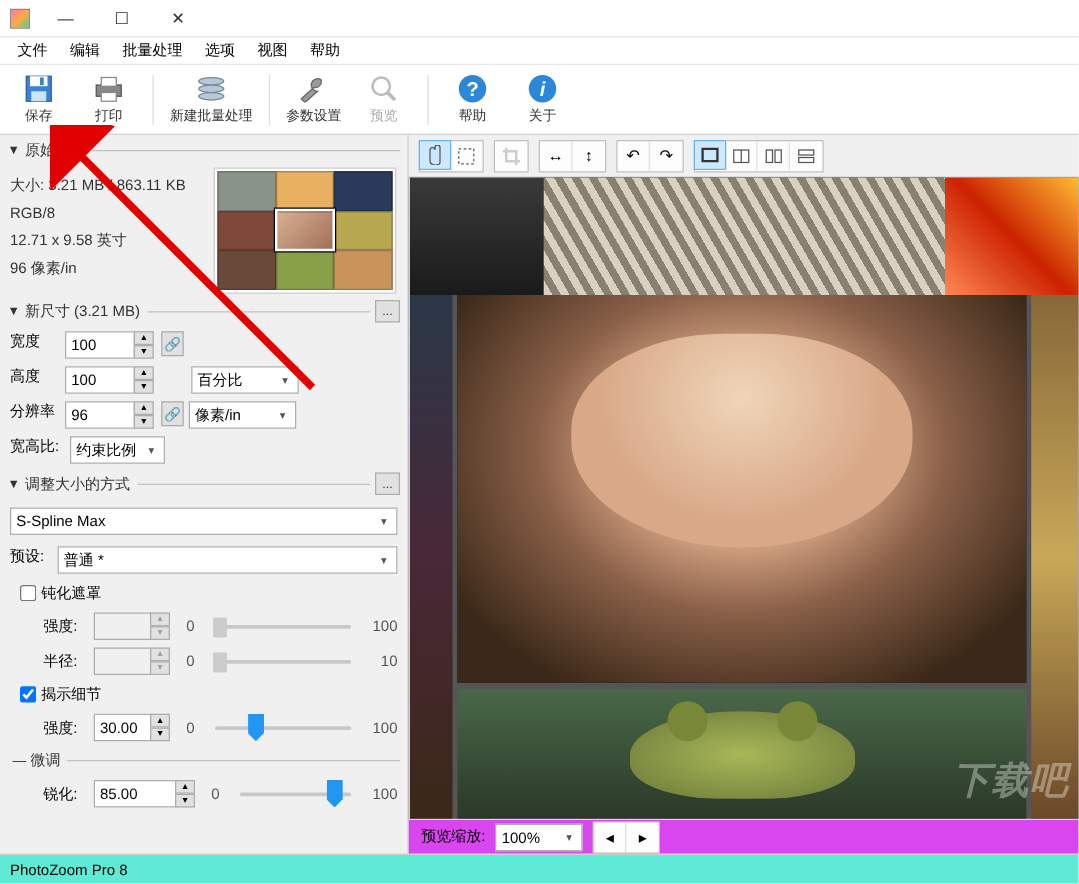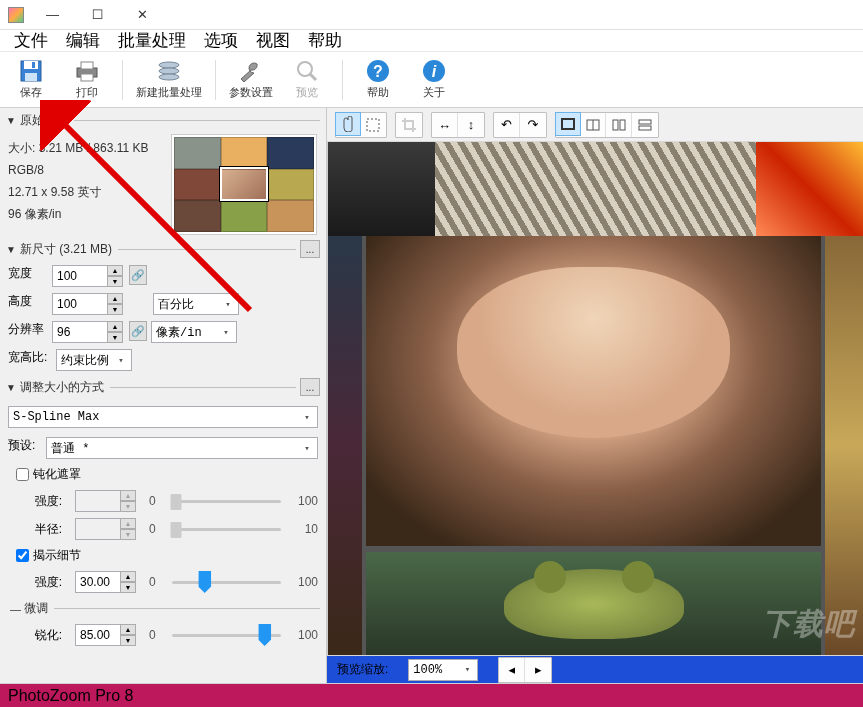--- a/index.html
+++ b/index.html
@@ -3,21 +3,21 @@
 <meta charset="utf-8">
 <style>
 * { box-sizing: border-box; margin: 0; padding: 0; }
 body { font-family: "Microsoft YaHei", "SimSun", Tahoma, sans-serif; font-size: 12px; background: #fff; color: #000; user-select: none; width: 863px; height: 707px; overflow: hidden; display: flex; flex-direction: column; }
 .titlebar { height: 30px; background: #fff; border-bottom: 1px solid #e0e0e0; display: flex; align-items: center; padding: 0 8px; }
 .titlebar .app-icon { width: 16px; height: 16px; margin-right: 6px; background: linear-gradient(135deg,#f7a,#fa4,#5c8); border: 1px solid #888; }
 .titlebar .title { flex: 1; font-size: 12px; color: #000; }
 .titlebar .winbtns { display: flex; }
 .titlebar .winbtn { width: 45px; height: 28px; display: flex; align-items: center; justify-content: center; font-size: 13px; color: #333; }
 .menubar { height: 22px; display: flex; align-items: center; padding: 0 6px; gap: 2px; border-bottom: 1px solid #e8e8e8; background: #fff; }
-.menubar .menuitem { padding: 2px 8px; font-size: 17px; }
+.menubar .menuitem { padding: 2px 8px; font-size: 12px; }
 .toolbar { height: 56px; display: flex; align-items: center; padding: 2px 6px; gap: 6px; background: #fff; border-bottom: 1px solid #d0d0d0; }
 .toolbar .tbbtn { display: flex; flex-direction: column; align-items: center; justify-content: center; width: 50px; height: 50px; border: 1px solid transparent; border-radius: 2px; }
 .toolbar .tbbtn.highlight { border: 2px solid #e00; background: #fff; }
 .toolbar .tbbtn .icon { width: 28px; height: 24px; margin-bottom: 2px; display: flex; align-items: center; justify-content: center; }
 .toolbar .tbbtn .lbl { font-size: 11px; color: #333; }
 .toolbar .tbbtn.disabled .lbl { color: #aaa; }
 .toolbar .sep { width: 1px; height: 40px; background: #ddd; margin: 0 4px; }
 .body { flex: 1; display: flex; overflow: hidden; }
 .leftpanel { width: 327px; background: #f0f0f0; border-right: 1px solid #c8c8c8; display: flex; flex-direction: column; overflow-y: auto; }
 .section-hdr { display: flex; align-items: center; padding: 4px 6px; font-size: 12px; color: #333; }
@@ -34,21 +34,21 @@
 .orig .thumb .g7{background:#6a483a;} .orig .thumb .g8{background:#88a048;} .orig .thumb .g9{background:#c8945a;}
 .orig .thumb .marker { position: absolute; left: 46px; top: 30px; width: 48px; height: 34px; border: 2px solid #fff; box-shadow: 0 0 0 1px #000; }
 .formrow { display: flex; align-items: flex-start; padding: 3px 8px; gap: 4px; font-size: 12px; }
 .formrow .flabel { width: 40px; text-align: left; }
 .numfield { display: flex; align-items: center; }
 .numfield input { width: 56px; height: 22px; border: 1px solid #abadb3; padding: 0 4px; font-size: 12px; }
 .spinner { display: flex; flex-direction: column; margin-left: -1px; }
 .spinner button { width: 16px; height: 11px; border: 1px solid #acacac; background: #e1e1e1; font-size: 7px; line-height: 7px; padding: 0; }
 .linkicon { width: 18px; height: 20px; border: 1px solid #acacac; background: #e1e1e1; display: flex; align-items: center; justify-content: center; font-size: 11px; margin-left: 2px; }
 select, .combo { height: 22px; border: 1px solid #abadb3; background: #fff; font-size: 12px; padding: 0 4px; }
-.combo { display: flex; align-items: center; justify-content: space-between; padding-right: 2px; font-family: Liberation Mono, monospace; }
+.combo { display: flex; align-items: center; justify-content: space-between; padding-right: 2px; }
 .combo .arr { width: 16px; text-align: center; font-size: 9px; color: #555; }
 .checkbox { display: flex; align-items: center; gap: 4px; padding: 4px 16px; font-size: 12px; }
 .checkbox input { width: 13px; height: 13px; }
 .sliderrow { display: flex; align-items: center; padding: 3px 8px; gap: 13px; font-size: 12px; }
 .sliderrow .slabel { width: 54px; text-align: right; }
 .sliderrow .sval0 { width: 10px; text-align: left; color: #555; }
 .sliderrow .sval1 { width: 24px; text-align: right; color: #555; }
 .slider { flex: 1; height: 20px; position: relative; }
 .slider .track { position: absolute; top: 9px; left: 0; right: 0; height: 3px; background: #c8c8c8; border-radius: 2px; }
 .slider .thumb { position: absolute; top: 3px; width: 11px; height: 16px; background: #0078d7; border-radius: 1px; transform: translateX(-50%); }
@@ -65,22 +65,22 @@
 .canvas .strip-top div { flex: 1; }
 .canvas .strip-left { position: absolute; top: 94px; left: 0; width: 34px; bottom: 0; }
 .canvas .strip-right { position: absolute; top: 94px; right: 0; width: 38px; bottom: 0; }
 .canvas .row2 { position: absolute; top: 94px; left: 38px; right: 42px; height: 310px; display: flex; gap: 6px; background: #000; }
 .canvas .face { flex: 1; background: radial-gradient(ellipse 60% 70% at 50% 40%, #e8c5a8 0%, #d0a080 35%, #8a6048 60%, #3a2818 100%); position: relative; }
 .canvas .face::before { content:""; position:absolute; top:10%; left:20%; right:20%; height:55%; background: radial-gradient(ellipse at 50% 30%, #f0d5b8, #d8a888 60%); border-radius: 45% 45% 50% 50%; }
 .canvas .row3 { position: absolute; top: 410px; left: 38px; right: 42px; bottom: 0; background: linear-gradient(180deg,#4a6848,#2a3828); display:flex; align-items:center; justify-content:center; }
 .canvas .frog { width: 180px; height: 70px; background: radial-gradient(ellipse,#a8b858,#6a7838); border-radius: 50% 50% 40% 40%; position: relative; }
 .canvas .frog::before, .canvas .frog::after { content:""; position:absolute; top:-8px; width:32px; height:32px; background:#788838; border-radius:50%; }
 .canvas .frog::before { left: 30px; } .canvas .frog::after { right: 30px; }
-.preview-bottom { height: 28px; border-top: 1px solid #d8d8d8; display: flex; align-items: center; padding: 0 10px; gap: 20px; font-size: 12px; background: #1d4ed8; }
-.statusbar { height: 24px; border-top: 1px solid #d0d0d0; background: #be185d; padding: 0 8px; display: flex; align-items: center; font-size: 16px; }
+.preview-bottom { height: 28px; border-top: 1px solid #d8d8d8; display: flex; align-items: center; padding: 0 10px; gap: 8px; font-size: 12px; background: #d946ef; }
+.statusbar { height: 24px; border-top: 1px solid #d0d0d0; background: #5eead4; padding: 0 8px; display: flex; align-items: center; font-size: 12px; }
 .arrow-annotation { position: absolute; pointer-events: none; z-index: 1000; }
 svg { display: block; }
 .watermark { position: absolute; right: 8px; bottom: 10px; font-size: 30px; font-weight: bold; color: rgba(255,255,255,.35); font-style: italic; letter-spacing: 1px; pointer-events: none; }
 </style>
 </head>
 <body>
 
 <div class="titlebar">
   <div class="app-icon"></div>
   <div class="winbtns">
@@ -332,21 +332,21 @@
           <div class="track"></div>
           <div class="bthumb" style="left:30%"></div>
         </div>
       <span class="sval1">100</span>
     </div>
 
     <div class="section-hdr" style="padding-left:10px"><span style="font-size:11px">—</span>&nbsp;<span>微调</span><span class="line"></span></div>
     <div class="sliderrow">
       <span class="slabel">锐化:</span>
       <div class="numfield">
-          <input style="width: 46px;" value="85.00">
+          <input style="width: 66px;" value="85.00">
           <div class="spinner">
             <button>▲</button>
             <button>▼</button>
           </div>
         </div>
       <span class="sval0">0</span>
       <div class="slider">
           <div class="track"></div>
           <div class="bthumb" style="left:85%"></div>
         </div>

